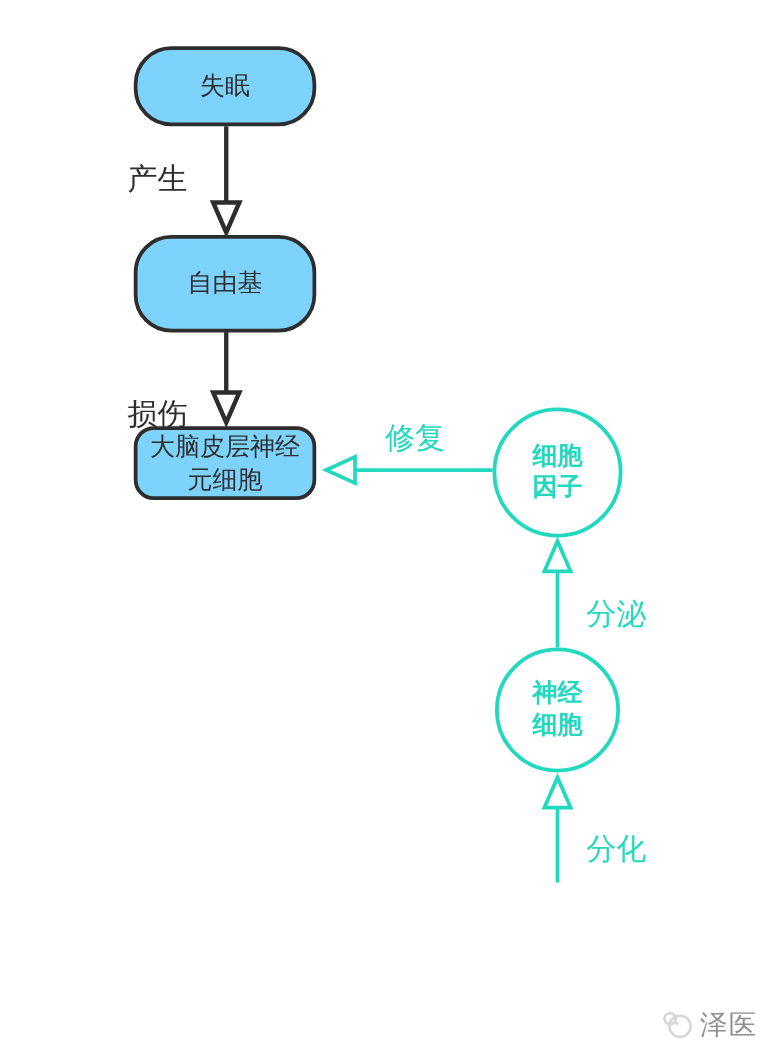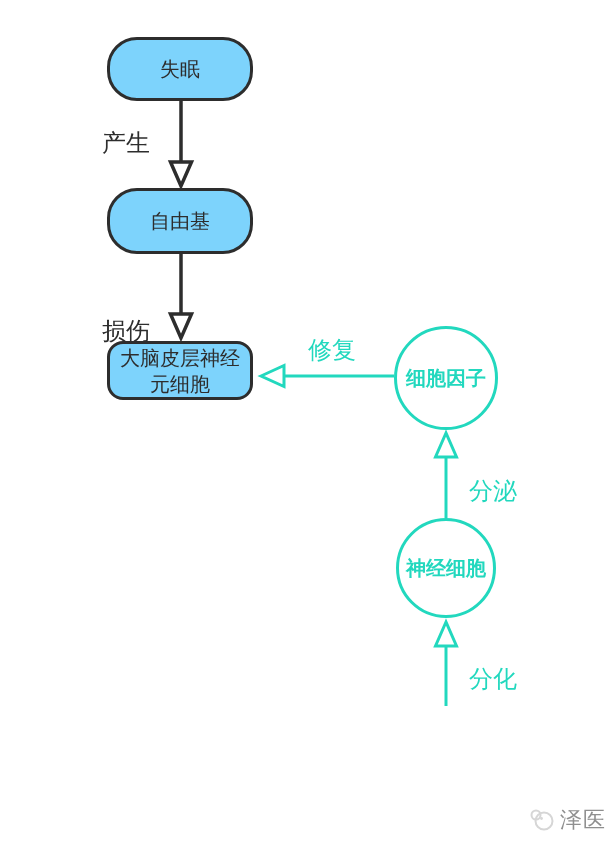--- a/index.html
+++ b/index.html
@@ -9,26 +9,26 @@
     --ink:#2D2D2D; --teal:#22D8BE; --wm-text:#8F8F8F; --wm-logo:#D6D6D6;
   }
   .arrow-layer{position:absolute;left:0;top:0;width:616px;height:847px;}
   .node-box{
     position:absolute;box-sizing:border-box;border:3px solid var(--ink);
     border-radius:30px;background:#7dd3fc;color:var(--ink);
     display:flex;flex-direction:column;align-items:center;justify-content:center;
     text-align:center;font-size:20px;line-height:26px;font-weight:400;
   }
   #box-insomnia{left:107px;top:37px;width:146px;height:64px;}
-  #box-freeradical{left:107px;top:188px;width:146px;height:66px;}
+  #box-freeradical{left:107px;top:188px;width:146px;height:78px;}
   #box-neuron{left:107px;top:341px;width:146px;height:59px;border-radius:16px;}
   .node-circle{
     position:absolute;box-sizing:border-box;border:3px solid var(--teal);
     border-radius:50%;background:#ffffff;color:var(--teal);
-    display:flex;flex-direction:row;align-items:center;justify-content:center;
+    display:flex;flex-direction:column;align-items:center;justify-content:center;
     text-align:center;font-size:20px;line-height:25px;font-weight:700;
   }
   #circle-cytokine{left:394px;top:326px;width:104px;height:104px;}
   #circle-nerve{left:396px;top:518px;width:100px;height:100px;}
   #circle-stem{left:392px;top:705px;width:106px;height:106px;line-height:24px;}
   .edge-label{position:absolute;font-size:24px;white-space:nowrap;}
   .edge-label.ink{color:var(--ink);font-weight:400;}
   .edge-label.teal{color:var(--teal);font-weight:500;}
   #label-produce{left:102px;top:127px;}
   #label-damage{left:102px;top:286px;margin-top:29px;}

